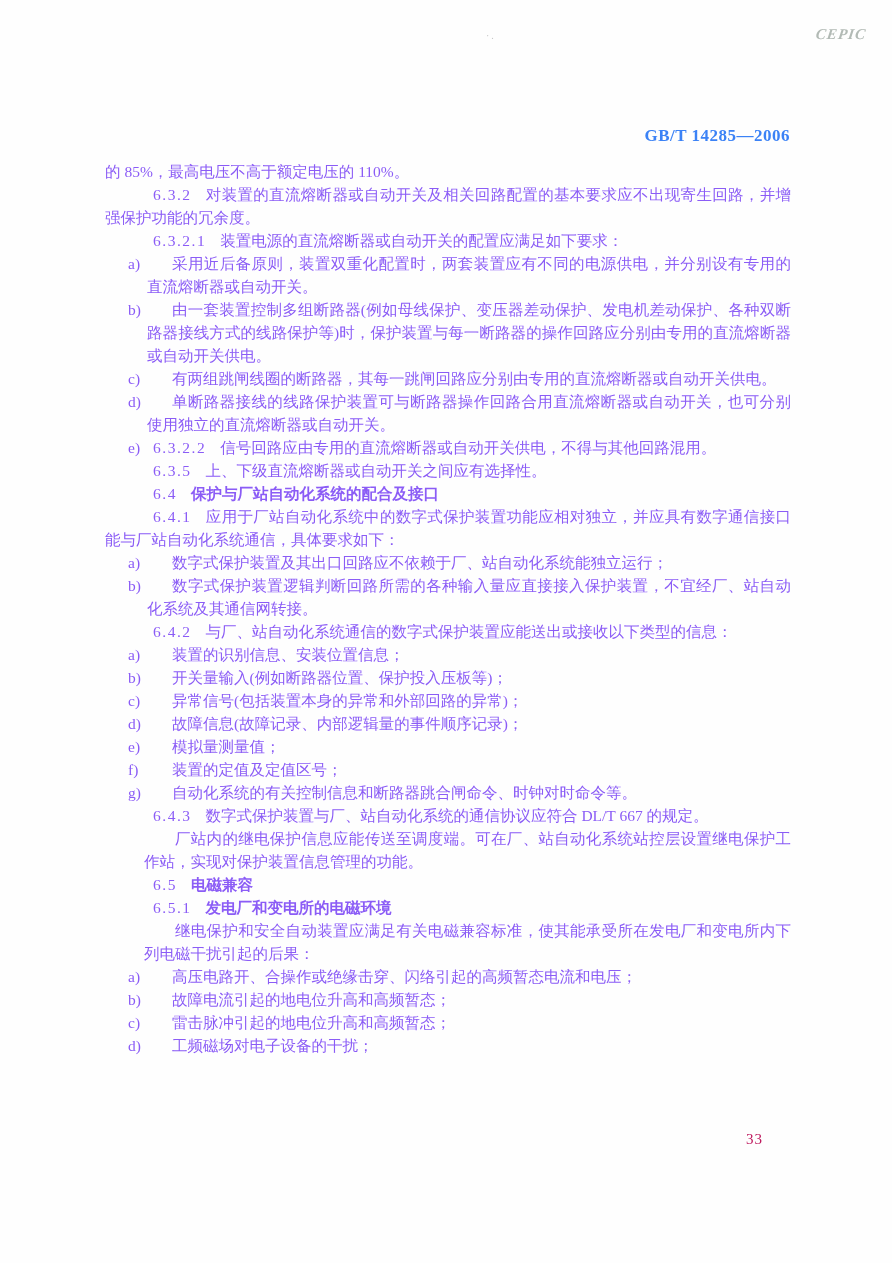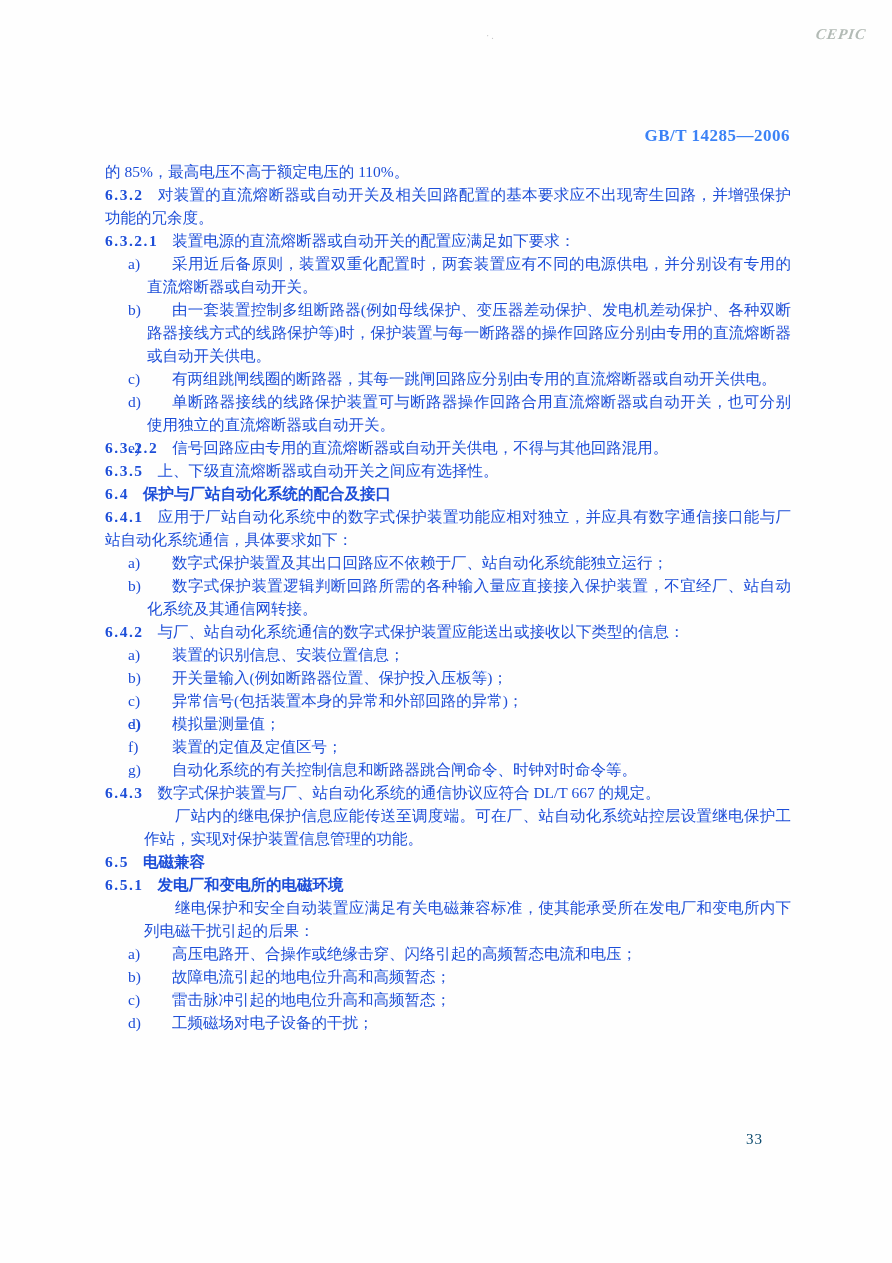--- a/index.html
+++ b/index.html
@@ -45,49 +45,50 @@
     letter-spacing: 2px;
   }
   .doc-body {
     position: absolute;
     left: 105px;
     top: 160px;
     width: 686px;
     font-size: 15.5px;
     line-height: 23px;
     text-align: justify;
-    color: #1d4ed8;
+    color: #8b5cf6;
   }
   .block { position: relative; }
   .clause .num,
   .heading .num {
-    font-weight: bold;
+    font-weight: normal;
     margin-right: 14px;
     letter-spacing: 1.5px;
     white-space: nowrap;
+    margin-left: 48px;
   }
   .heading { font-weight: bold; }
   .item {
     padding-left: 42px;
     text-indent: 25px;
   }
   .item .marker {
     position: absolute;
     left: 23px;
     top: 0;
     text-indent: 0;
   }
   .para { text-indent: 31px; margin-left: 39px; }
   .continuation { text-indent: 0; }
   .footer-page {
     position: absolute;
     top: 1131px;
     left: 746px;
     font-size: 15px;
-    color: #0c4a6e;
+    color: #be185d;
     letter-spacing: 1px;
   }
 </style>
 </head>
 <body>
 
 <div class="page">
   <span class="top-mark">·.</span>
   <span class="watermark">CEPIC</span>
   <div class="std-header">GB/T 14285—2006</div>
@@ -103,21 +104,21 @@
       <div class="block clause"><span class="num">6.3.2.2</span><span class="txt">信号回路应由专用的直流熔断器或自动开关供电，不得与其他回路混用。</span></div>
       <div class="block clause"><span class="num">6.3.5</span><span class="txt">上、下级直流熔断器或自动开关之间应有选择性。</span></div>
       <div class="block heading"><span class="num">6.4</span><span class="txt">保护与厂站自动化系统的配合及接口</span></div>
       <div class="block clause"><span class="num">6.4.1</span><span class="txt">应用于厂站自动化系统中的数字式保护装置功能应相对独立，并应具有数字通信接口能与厂站自动化系统通信，具体要求如下：</span></div>
       <div class="block item"><span class="marker">a)</span><span class="txt">数字式保护装置及其出口回路应不依赖于厂、站自动化系统能独立运行；</span></div>
       <div class="block item"><span class="marker">b)</span><span class="txt">数字式保护装置逻辑判断回路所需的各种输入量应直接接入保护装置，不宜经厂、站自动化系统及其通信网转接。</span></div>
       <div class="block clause"><span class="num">6.4.2</span><span class="txt">与厂、站自动化系统通信的数字式保护装置应能送出或接收以下类型的信息：</span></div>
       <div class="block item"><span class="marker">a)</span><span class="txt">装置的识别信息、安装位置信息；</span></div>
       <div class="block item"><span class="marker">b)</span><span class="txt">开关量输入(例如断路器位置、保护投入压板等)；</span></div>
       <div class="block item"><span class="marker">c)</span><span class="txt">异常信号(包括装置本身的异常和外部回路的异常)；</span></div>
-      <div class="block item"><span class="marker">d)</span></div>
+      <div class="block item"><span class="marker">d)</span><span class="txt">故障信息(故障记录、内部逻辑量的事件顺序记录)；</span></div>
       <div class="block item"><span class="marker">e)</span><span class="txt">模拟量测量值；</span></div>
       <div class="block item"><span class="marker">f)</span><span class="txt">装置的定值及定值区号；</span></div>
       <div class="block item"><span class="marker">g)</span><span class="txt">自动化系统的有关控制信息和断路器跳合闸命令、时钟对时命令等。</span></div>
       <div class="block clause"><span class="num">6.4.3</span><span class="txt">数字式保护装置与厂、站自动化系统的通信协议应符合 DL/T 667 的规定。</span></div>
       <div class="block para"><span class="txt">厂站内的继电保护信息应能传送至调度端。可在厂、站自动化系统站控层设置继电保护工作站，实现对保护装置信息管理的功能。</span></div>
       <div class="block heading"><span class="num">6.5</span><span class="txt">电磁兼容</span></div>
       <div class="block heading"><span class="num">6.5.1</span><span class="txt">发电厂和变电所的电磁环境</span></div>
       <div class="block para"><span class="txt">继电保护和安全自动装置应满足有关电磁兼容标准，使其能承受所在发电厂和变电所内下列电磁干扰引起的后果：</span></div>
       <div class="block item"><span class="marker">a)</span><span class="txt">高压电路开、合操作或绝缘击穿、闪络引起的高频暂态电流和电压；</span></div>
       <div class="block item"><span class="marker">b)</span><span class="txt">故障电流引起的地电位升高和高频暂态；</span></div>

